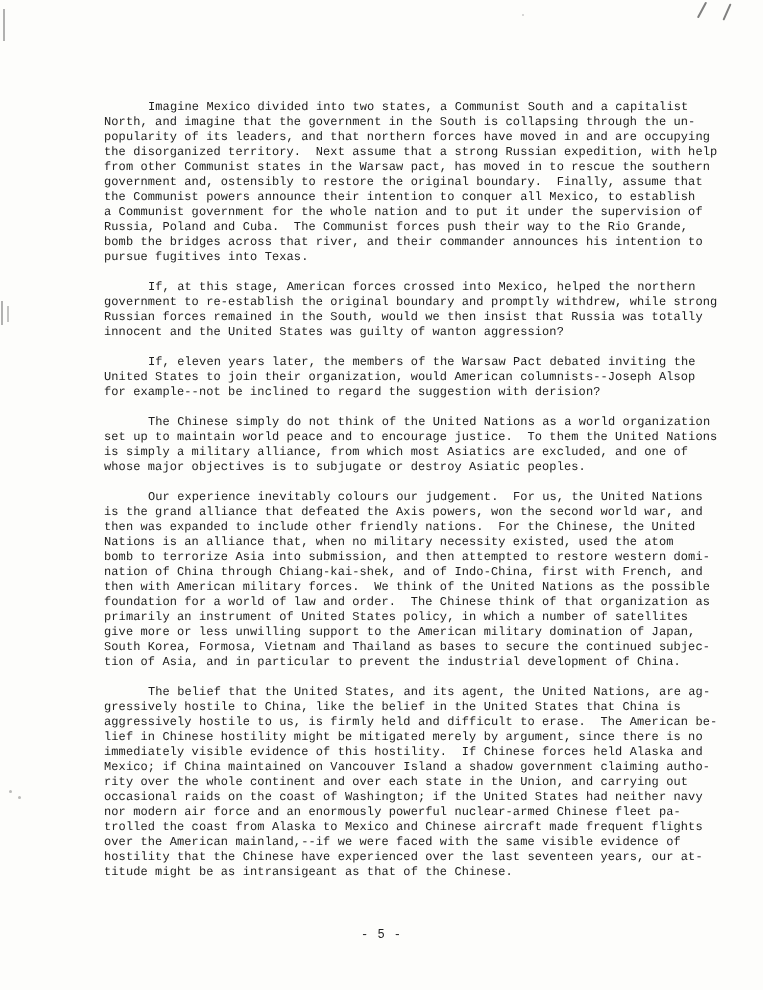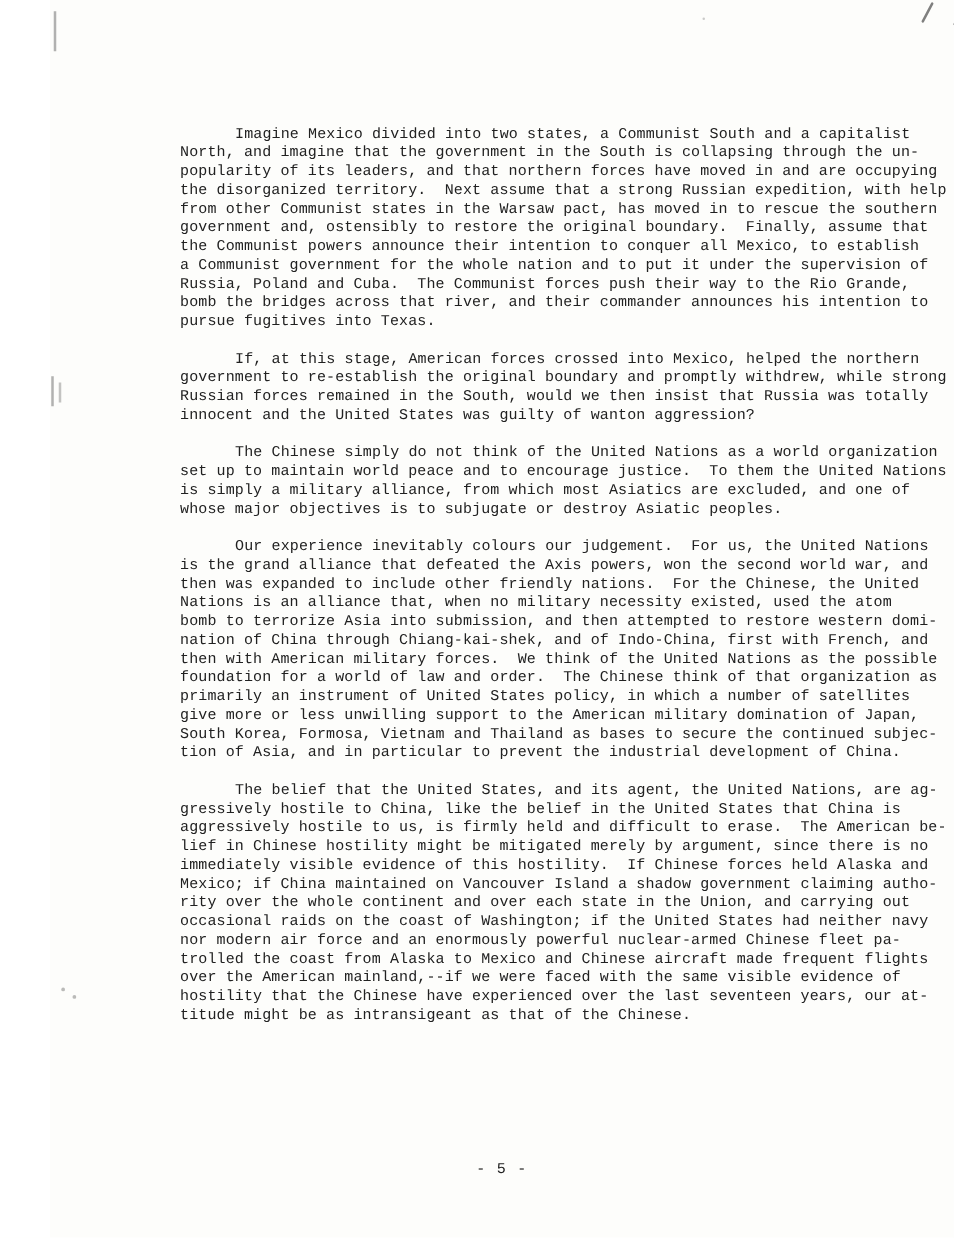--- a/index.html
+++ b/index.html
@@ -5,21 +5,20 @@
   * { margin: 0; padding: 0; box-sizing: border-box; }
   html, body {
     width: 763px; height: 990px;
     background: #ffffff;
     font-family: "Liberation Mono", "DejaVu Sans Mono", monospace;
     overflow: hidden;
   }
   .page {
     position: absolute; inset: 0;
     background: var(--paper, #fdfdfb);
-    margin-left: 40px;
   }
   .text-block {
     position: absolute;
     left: 104px; top: 100px; width: 626px;
     font-size: 12px;
     line-height: 15px;
     color: var(--ink, #212121);
     text-rendering: geometricPrecision;
   }
   .para {
@@ -60,19 +59,20 @@
   <span class="mark edge-tick t1"></span>
   <span class="mark edge-tick t2"></span>
   <span class="mark edge-tick t3"></span>
   <span class="mark speck p1"></span>
   <span class="mark speck p2"></span>
   <span class="mark speck p3"></span>
 
   <main class="text-block" id="paragraphs">
       <p class="para">Imagine Mexico divided into two states, a Communist South and a capitalist<br>North, and imagine that the government in the South is collapsing through the un-<br>popularity of its leaders, and that northern forces have moved in and are occupying<br>the disorganized territory.  Next assume that a strong Russian expedition, with help<br>from other Communist states in the Warsaw pact, has moved in to rescue the southern<br>government and, ostensibly to restore the original boundary.  Finally, assume that<br>the Communist powers announce their intention to conquer all Mexico, to establish<br>a Communist government for the whole nation and to put it under the supervision of<br>Russia, Poland and Cuba.  The Communist forces push their way to the Rio Grande,<br>bomb the bridges across that river, and their commander announces his intention to<br>pursue fugitives into Texas.</p>
       <p class="para">If, at this stage, American forces crossed into Mexico, helped the northern<br>government to re-establish the original boundary and promptly withdrew, while strong<br>Russian forces remained in the South, would we then insist that Russia was totally<br>innocent and the United States was guilty of wanton aggression?</p>
+      <p class="para">If, eleven years later, the members of the Warsaw Pact debated inviting the<br>United States to join their organization, would American columnists--Joseph Alsop<br>for example--not be inclined to regard the suggestion with derision?</p>
       <p class="para">The Chinese simply do not think of the United Nations as a world organization<br>set up to maintain world peace and to encourage justice.  To them the United Nations<br>is simply a military alliance, from which most Asiatics are excluded, and one of<br>whose major objectives is to subjugate or destroy Asiatic peoples.</p>
       <p class="para">Our experience inevitably colours our judgement.  For us, the United Nations<br>is the grand alliance that defeated the Axis powers, won the second world war, and<br>then was expanded to include other friendly nations.  For the Chinese, the United<br>Nations is an alliance that, when no military necessity existed, used the atom<br>bomb to terrorize Asia into submission, and then attempted to restore western domi-<br>nation of China through Chiang-kai-shek, and of Indo-China, first with French, and<br>then with American military forces.  We think of the United Nations as the possible<br>foundation for a world of law and order.  The Chinese think of that organization as<br>primarily an instrument of United States policy, in which a number of satellites<br>give more or less unwilling support to the American military domination of Japan,<br>South Korea, Formosa, Vietnam and Thailand as bases to secure the continued subjec-<br>tion of Asia, and in particular to prevent the industrial development of China.</p>
       <p class="para">The belief that the United States, and its agent, the United Nations, are ag-<br>gressively hostile to China, like the belief in the United States that China is<br>aggressively hostile to us, is firmly held and difficult to erase.  The American be-<br>lief in Chinese hostility might be mitigated merely by argument, since there is no<br>immediately visible evidence of this hostility.  If Chinese forces held Alaska and<br>Mexico; if China maintained on Vancouver Island a shadow government claiming autho-<br>rity over the whole continent and over each state in the Union, and carrying out<br>occasional raids on the coast of Washington; if the United States had neither navy<br>nor modern air force and an enormously powerful nuclear-armed Chinese fleet pa-<br>trolled the coast from Alaska to Mexico and Chinese aircraft made frequent flights<br>over the American mainland,--if we were faced with the same visible evidence of<br>hostility that the Chinese have experienced over the last seventeen years, our at-<br>titude might be as intransigeant as that of the Chinese.</p>
     </main>
 
   <footer class="page-number">- 5 -</footer>
 </div>
 
 </body></html>

